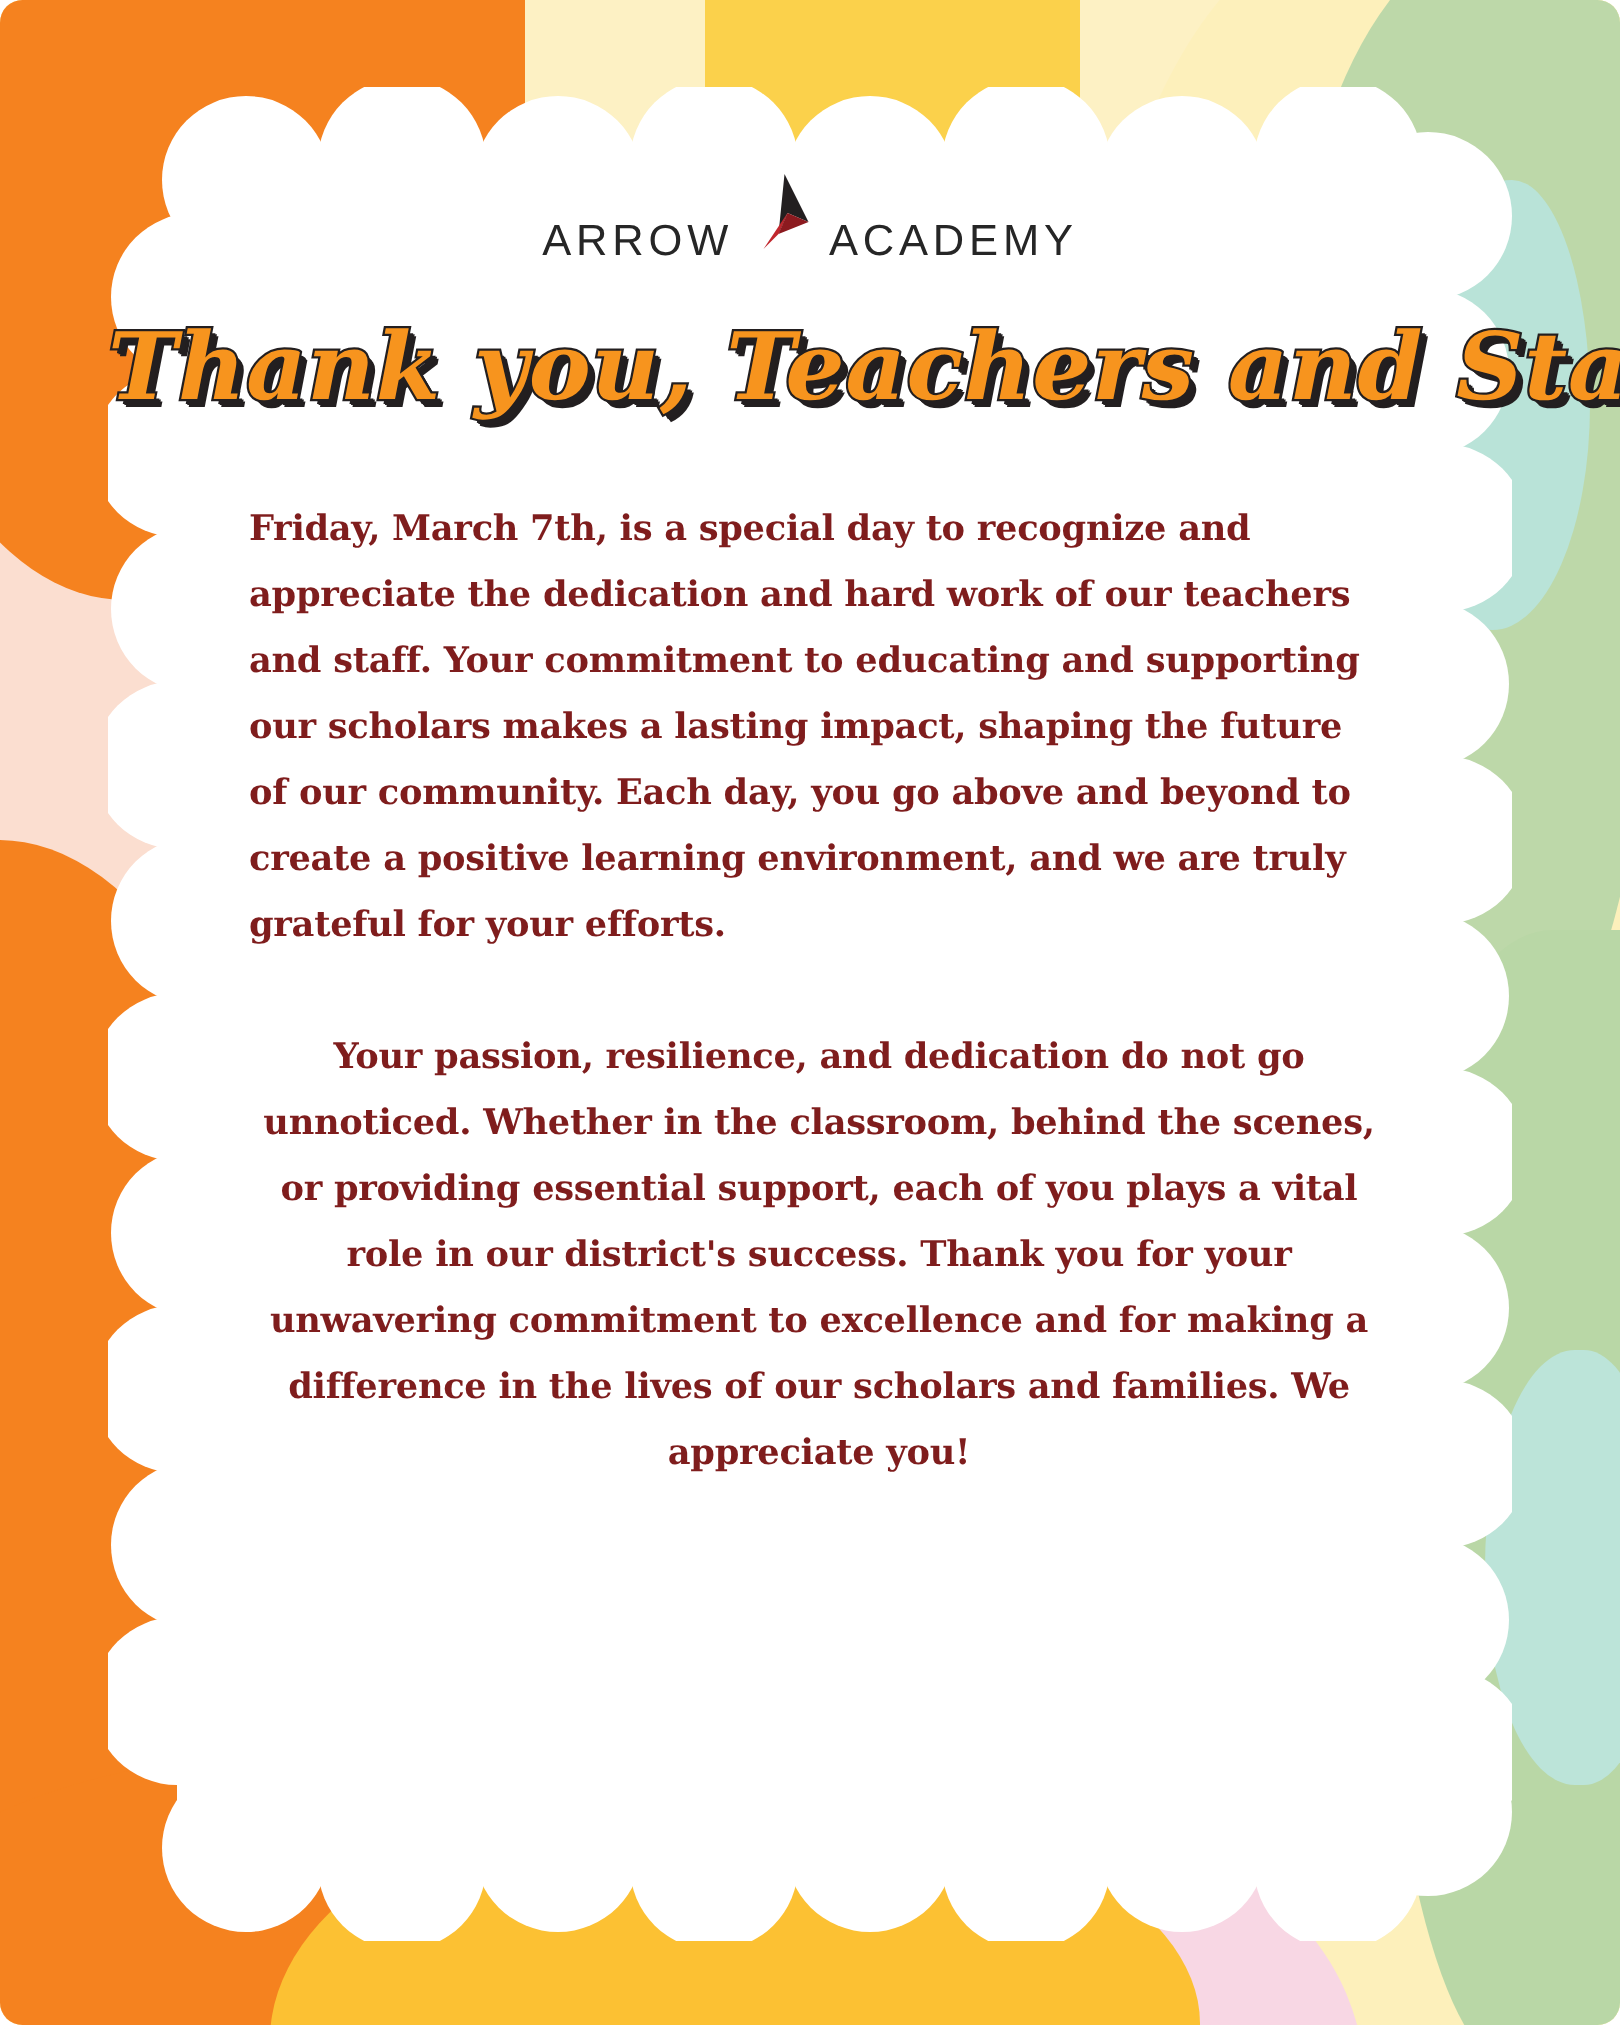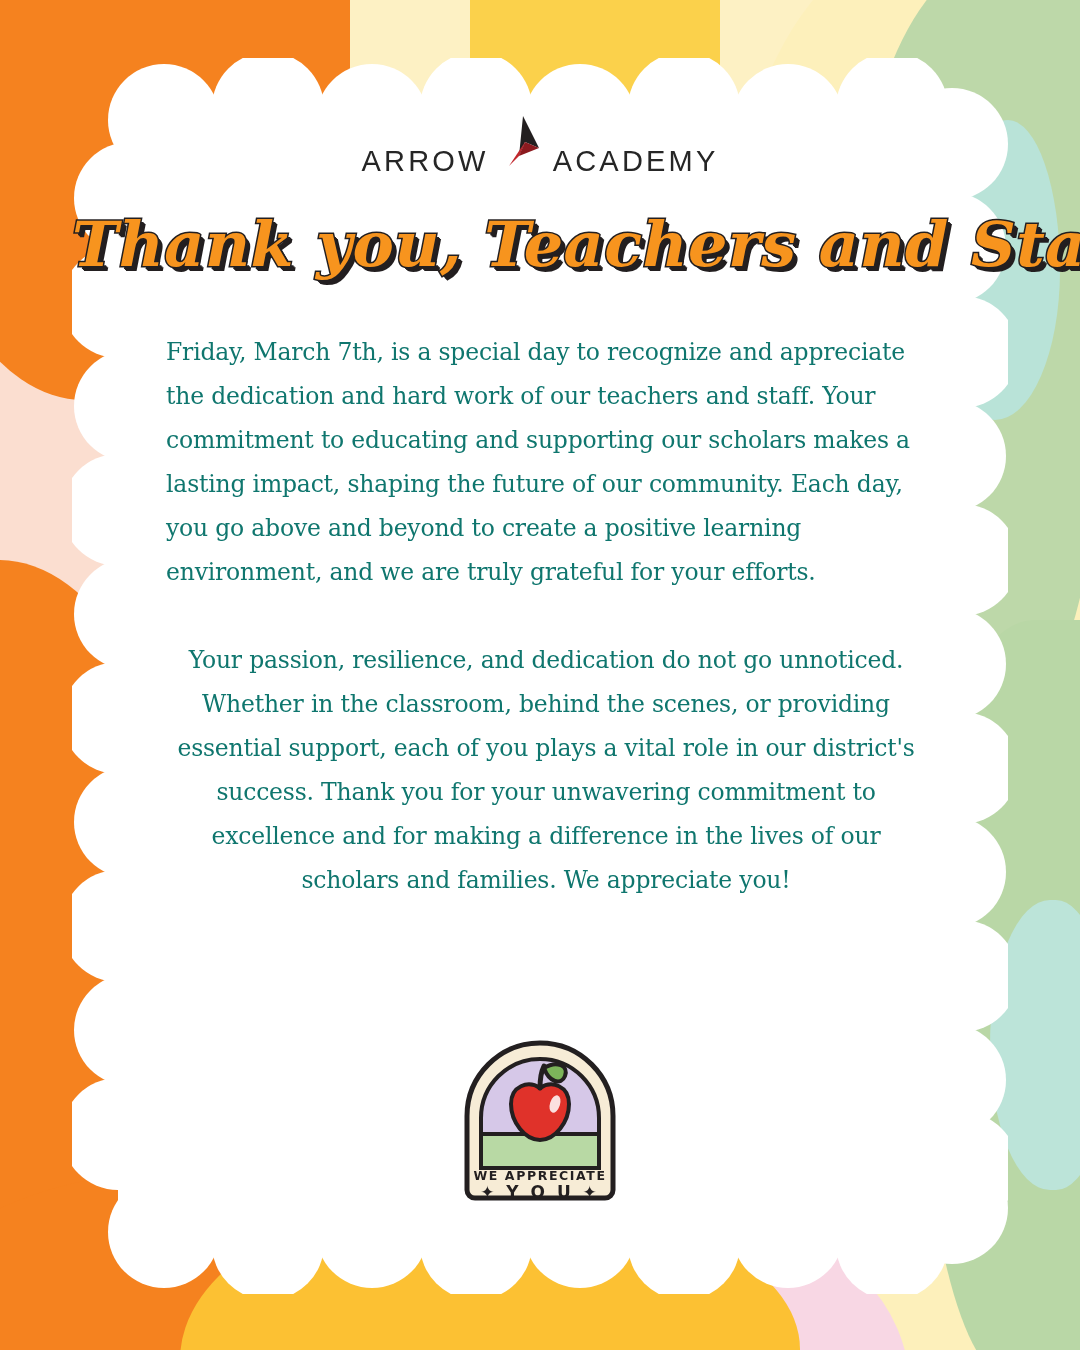--- a/index.html
+++ b/index.html
@@ -9,20 +9,21 @@
   }
   body {
     font-family: "Liberation Sans", sans-serif;
   }
   #poster {
     position: relative;
     width: 1080px;
     height: 1350px;
     overflow: hidden;
     background: #fdf3c8;
+    border-radius: 15px;
   }
 
   
   .bg-layer {
     position: absolute;
     inset: 0;
   }
   .blob {
     position: absolute;
   }
@@ -182,24 +183,24 @@
     white-space: nowrap;
   }
 
   
   .body-text {
     position: absolute;
     left: 94px;
     top: 272px;
     width: 760px;
     font-family: "DejaVu Serif", serif;
-    font-weight: normal;
+    font-weight: bold;
     font-size: 23.5px;
     line-height: 44px;
-    color: #0f766e;
+    color: #7f1d1d;
     letter-spacing: -0.2px;
   }
   .body-text p {
     margin: 0 0 44px 0;
   }
   .body-text p:last-child { margin-bottom: 0; text-align: center; }
 
   
   .sticker {
     position: absolute;
@@ -297,34 +298,16 @@
         <span class="logo-text">ACADEMY</span>
       </div>
 
       <div class="headline">Thank you, Teachers and Staff!</div>
 
       <div class="body-text">
         <p>Friday, March 7th, is a special day to recognize and appreciate the dedication and hard work of our teachers and staff. Your commitment to educating and supporting our scholars makes a lasting impact, shaping the future of our community. Each day, you go above and beyond to create a positive learning environment, and we are truly grateful for your efforts.</p>
         <p>Your passion, resilience, and dedication do not go unnoticed. Whether in the classroom, behind the scenes, or providing essential support, each of you plays a vital role in our district's success. Thank you for your unwavering commitment to excellence and for making a difference in the lives of our scholars and families. We appreciate you!</p>
       </div>
 
-      <div class="sticker">
-        <svg width="190" height="200" viewBox="0 0 190 200" aria-hidden="true">
-
-          <path d="M22 98 A73 73 0 0 1 168 98 L168 172 A8 8 0 0 1 160 180 L30 180 A8 8 0 0 1 22 172 Z" fill="#f7ecd6" stroke="#231f20" stroke-width="5"></path>
-
-          <path d="M36 100 A59 59 0 0 1 154 100 L154 150 L36 150 Z" fill="#d6c8e8" stroke="#231f20" stroke-width="4"></path>
-
-          <path d="M36 116 L154 116 L154 150 L36 150 Z" fill="#b8d9a4" stroke="#231f20" stroke-width="4"></path>
-
-          <path d="M95 70 C83 62 66 68 66 86 C66 104 80 122 95 122 C110 122 124 104 124 86 C124 68 107 62 95 70 Z" fill="#e0322a" stroke="#231f20" stroke-width="4"></path>
-          <path d="M95 70 C95 62 96 54 99 48" stroke="#231f20" stroke-width="5" fill="none" stroke-linecap="round"></path>
-          <path d="M99 50 C112 42 124 48 120 58 C116 68 104 64 99 50 Z" fill="#7cb45a" stroke="#231f20" stroke-width="4"></path>
-          <ellipse cx="110" cy="86" rx="5" ry="9" fill="#ffffff" opacity="0.85" transform="rotate(18 110 86)"></ellipse>
-
-          <text x="95" y="162" text-anchor="middle" font-family="'DejaVu Sans', sans-serif" font-size="12.5" font-weight="bold" letter-spacing="1.6" fill="#231f20">WE APPRECIATE</text>
-          <text x="95" y="180" text-anchor="middle" font-family="'DejaVu Sans', sans-serif" font-size="17" font-weight="bold" letter-spacing="3" fill="#231f20">✦ Y O U ✦</text>
-        </svg>
-      </div>
 
     </div>
   </div>
 </div>
 
 </body></html>

